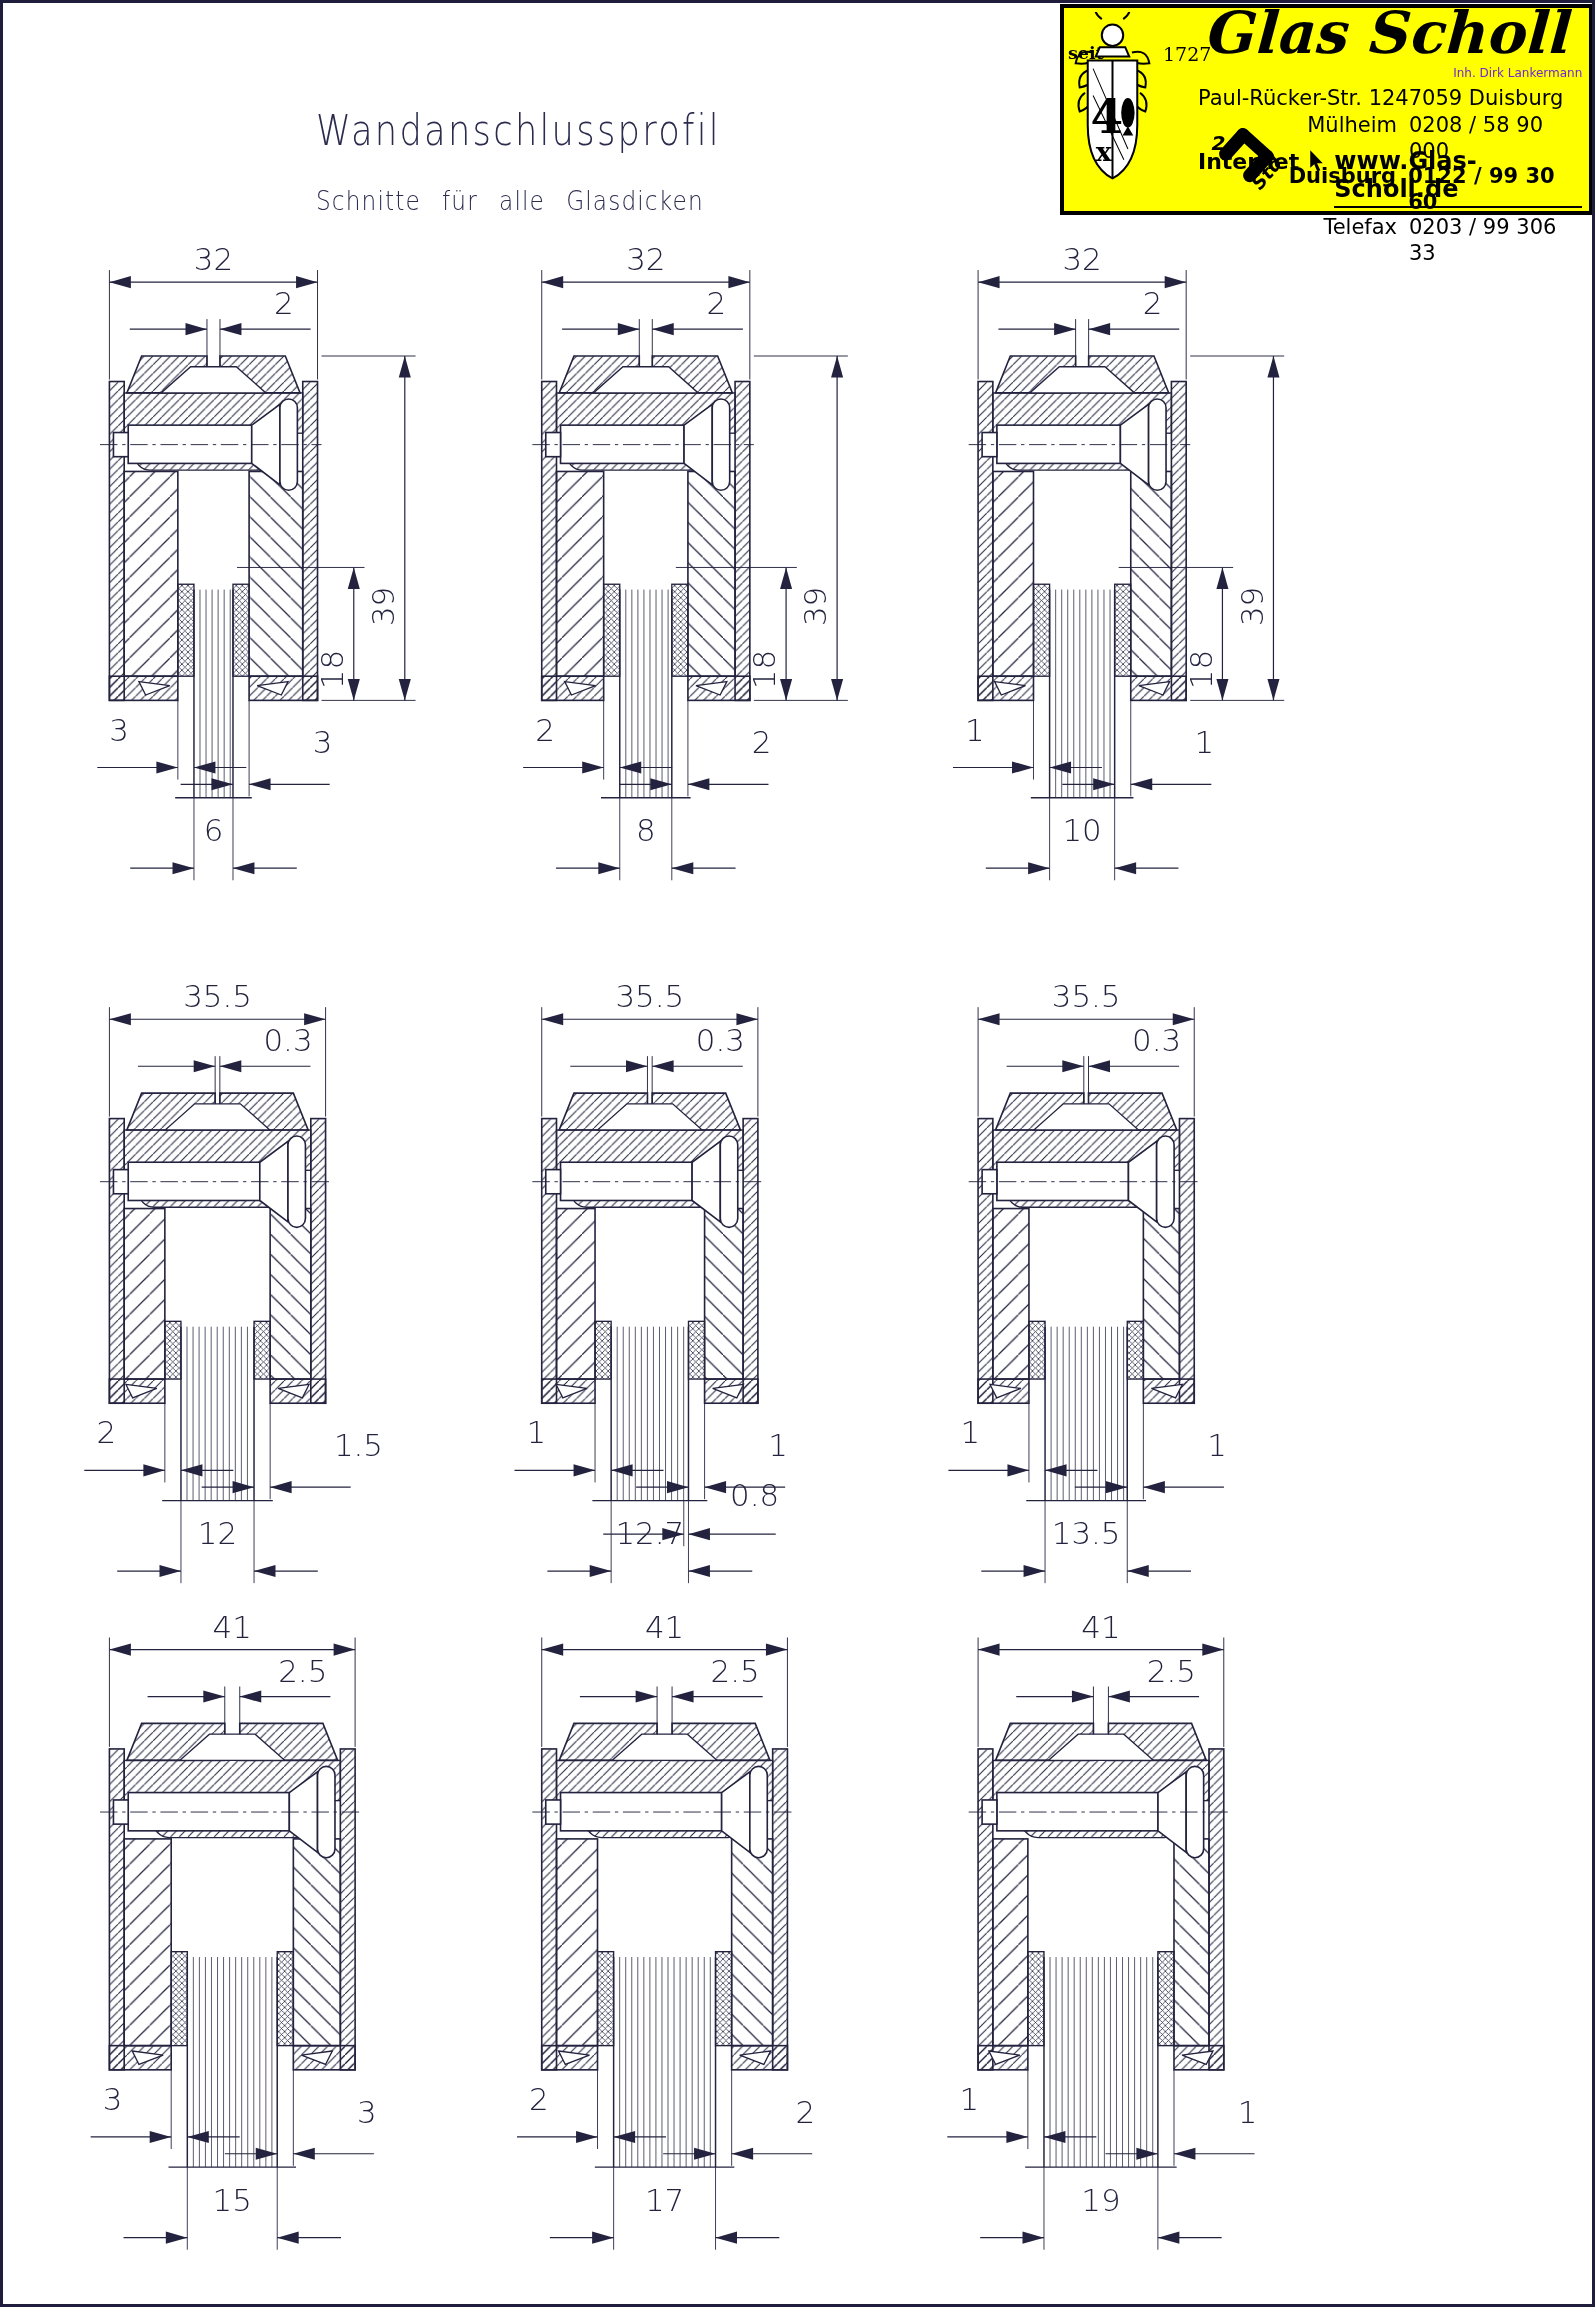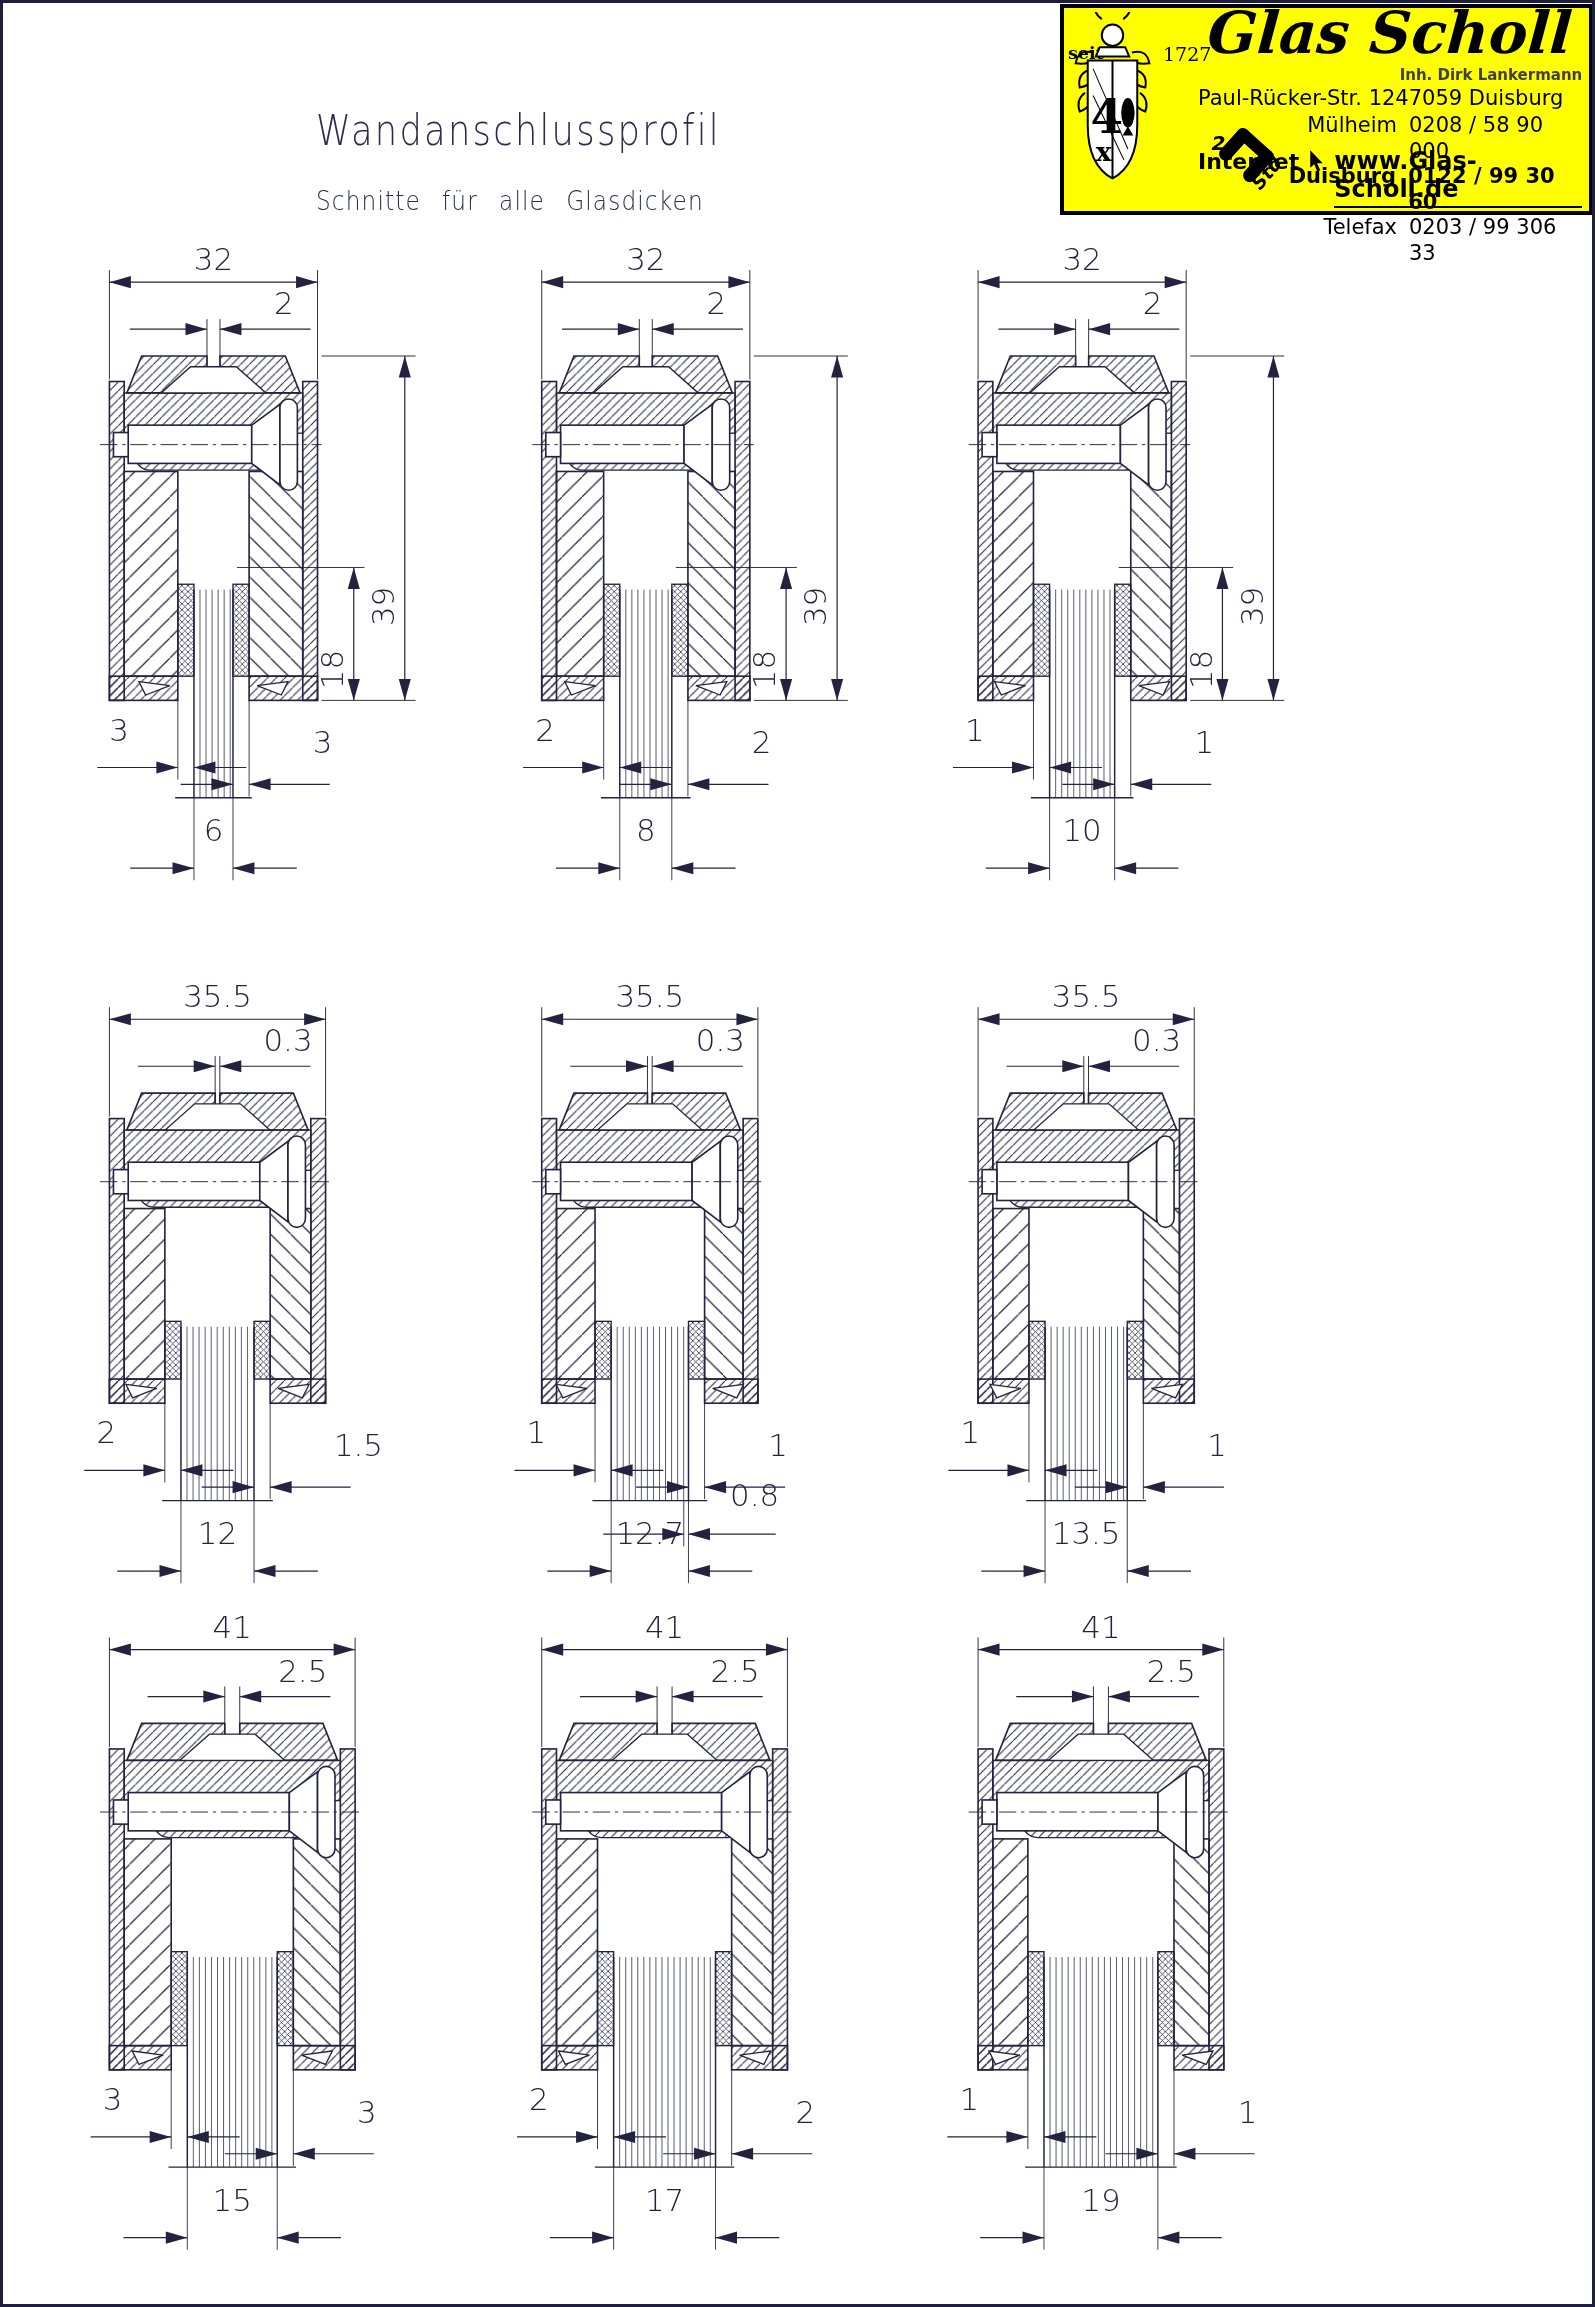--- a/index.html
+++ b/index.html
@@ -8,21 +8,21 @@
   
   .title-block{position:absolute;left:316px;top:106px;color:#2b2b4e;z-index:5;}
   .title-main{font-size:42px;font-weight:200;letter-spacing:2.7px;transform:scaleX(.84);transform-origin:left center;white-space:nowrap;}
   .title-sub{font-size:27px;font-weight:200;letter-spacing:1.3px;word-spacing:14.8px;margin-top:29.5px;transform:scaleX(.86);transform-origin:left center;white-space:nowrap;}
   
   .logo-box{position:absolute;left:1060px;top:4px;width:533px;height:211px;background:#ffff00;border:4px solid #000;box-sizing:border-box;z-index:10;}
   .crest{position:absolute;left:9.4px;top:4px;width:79px;height:199px;}
   .crest-seit{position:absolute;left:4px;top:35px;font-family:"DejaVu Serif",serif;font-weight:bold;font-size:17.5px;color:#000;}
   .crest-year{position:absolute;left:99px;top:35px;font-family:"DejaVu Serif",serif;font-weight:normal;font-size:19px;color:#000;}
   .brand{position:absolute;left:128px;top:-9.4px;right:1.3px;text-align:center;font-family:"DejaVu Serif",serif;font-style:italic;font-weight:bold;font-size:58px;color:#000;transform:skewX(-4deg);white-space:nowrap;}
-  .owner{position:absolute;right:6.7px;top:58px;font-size:15px;font-weight:bold;color:#404040;}
+  .owner{position:absolute;right:6.7px;top:58px;font-size:12px;font-weight:normal;color:#6d28d9;}
   .addr-row{position:absolute;left:134px;right:6.7px;top:78px;display:flex;font-size:21px;color:#000;}
   .phone-rows{position:absolute;left:222px;right:4px;top:105px;color:#000;}
   .phone-row{display:flex;font-size:21px;line-height:25.5px;}
   .phone-row .pl{width:114px;text-align:right;margin-right:12px;}
   .phone-row.bold{font-weight:bold;}
   .phone-icon{position:absolute;left:146px;top:107px;width:70px;height:78px;}
   .inet-row{position:absolute;left:134px;right:6.7px;bottom:2.7px;display:flex;justify-content:space-between;align-items:baseline;gap:9.4px;color:#000;}
   .inet-label{font-size:22px;font-weight:bold;}
   .website{font-size:24px;font-weight:bold;border-bottom:2.7px solid #000;padding-bottom:3px;}
   .cursor-ic{width:17.5px;height:23px;transform:translateY(4px);}

